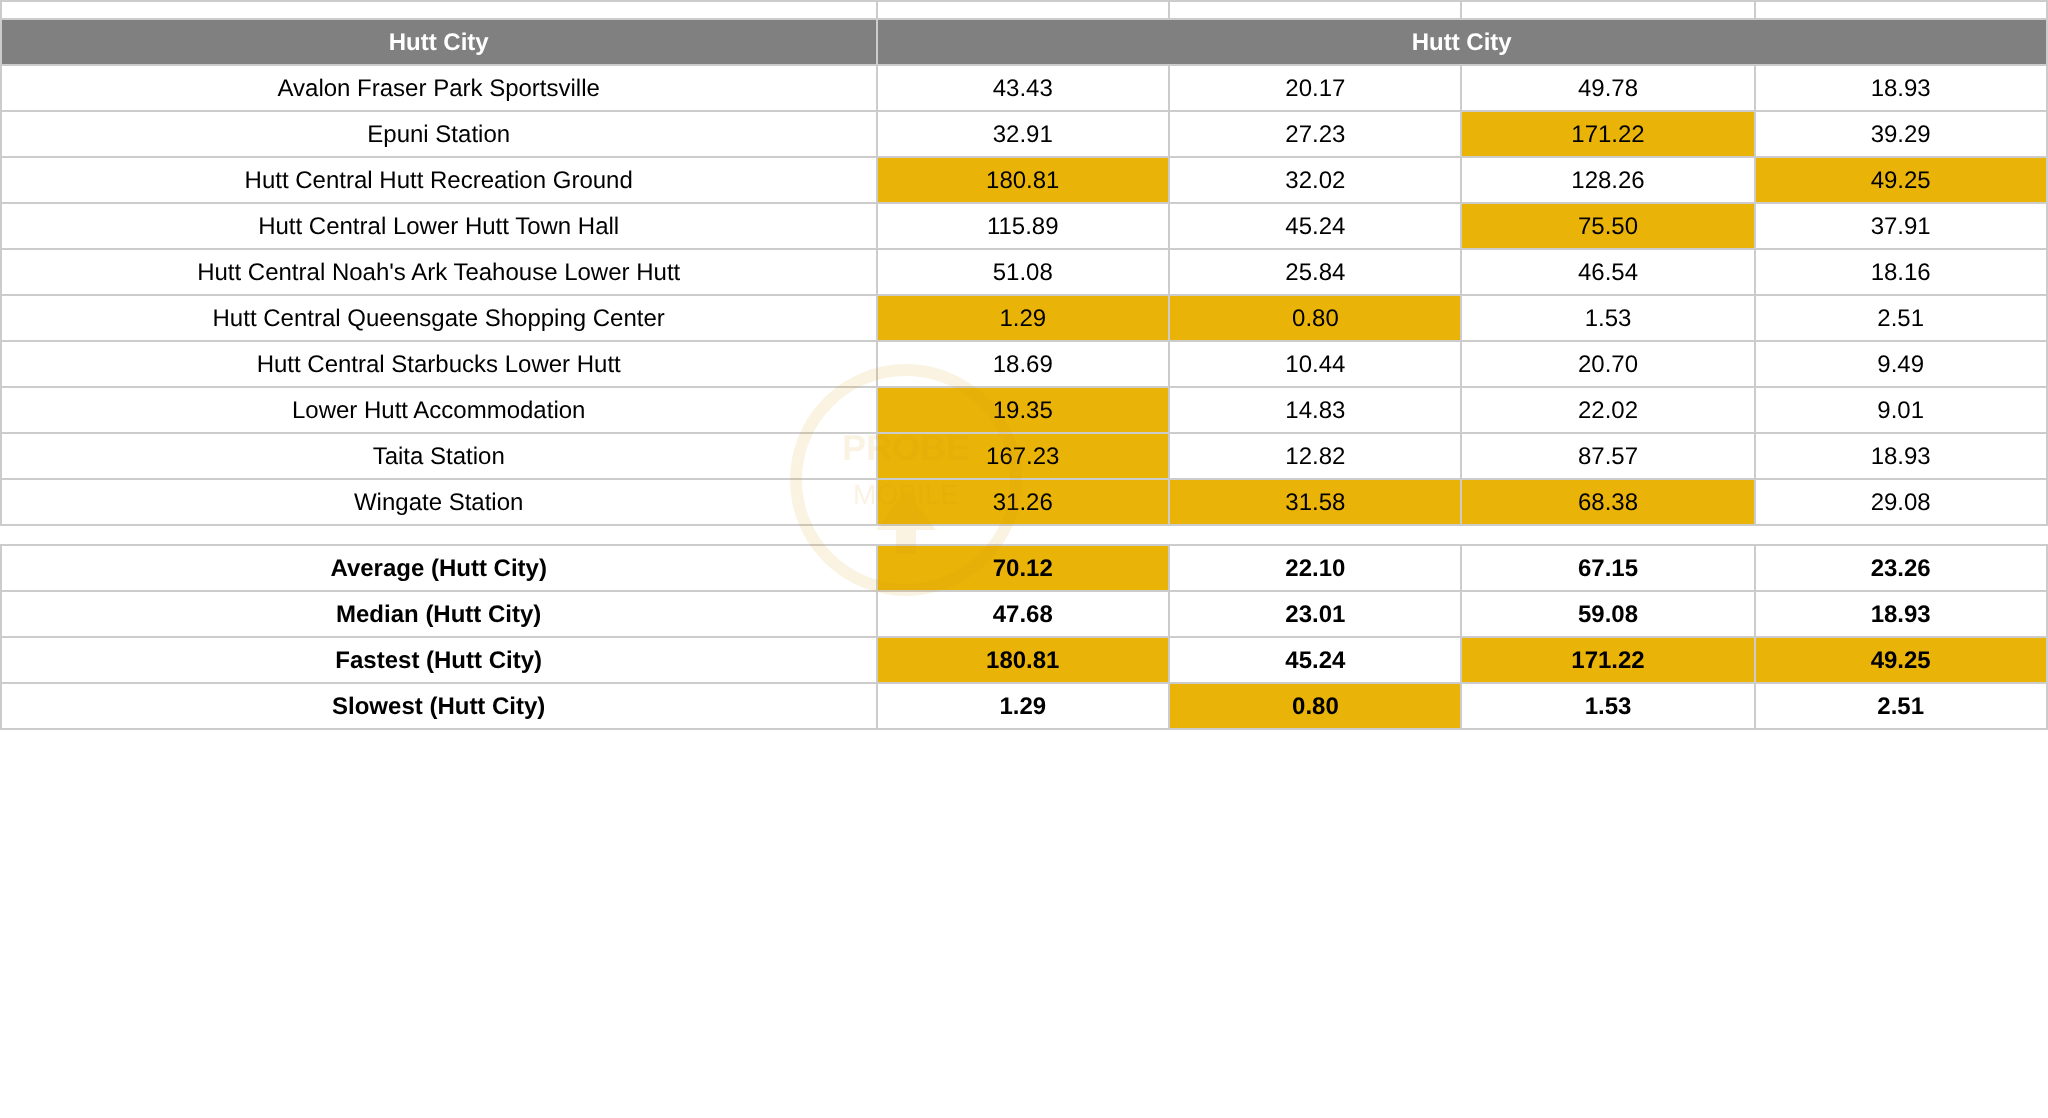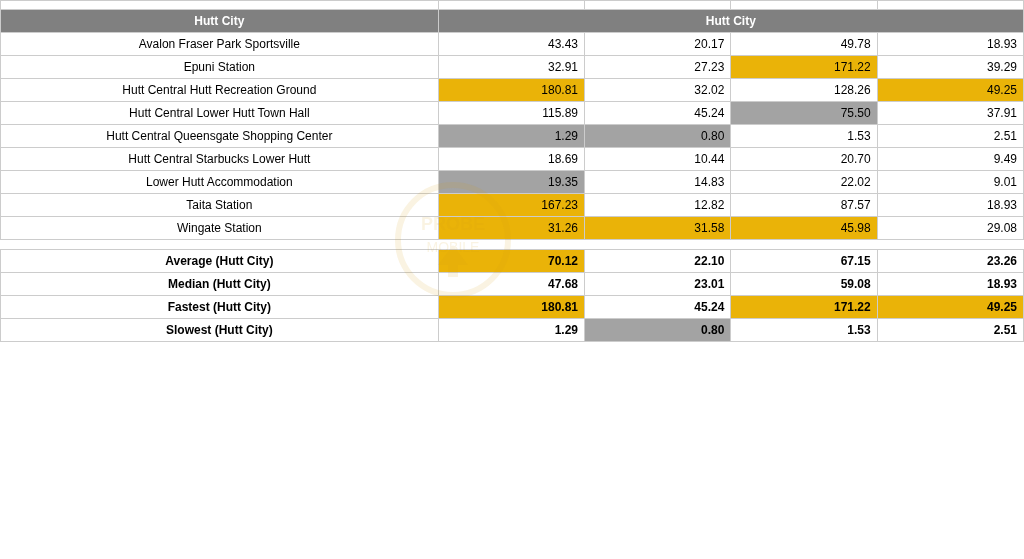--- a/index.html
+++ b/index.html
@@ -6,35 +6,35 @@
     body { font-family: Arial, sans-serif; font-size: 12px; background: #fff; }
     .table-container { width: 1024px; overflow: hidden; }
     table { width: 100%; border-collapse: collapse; }
     th, td { border: 1px solid #ccc; padding: 4px 6px; }
     th { font-weight: bold; vertical-align: bottom; background: #fff; }
     th.col-location { width: 440px; text-align: left; }
     th.col-spark-dl, th.col-spark-ul, th.col-skinny-dl, th.col-skinny-ul {
       width: 147px; text-align: center;
     }
     td.col-location { text-align: center; }
-    td.col-num { text-align: right; }
+    td.col-num { text-align: center; }
 
     .group-header td {
       background: #808080;
       color: #fff;
       text-align: center;
       font-weight: bold;
       margin-left: 32px;
     }
     .group-header td.col-location {
       background: #808080;
     }
 
     .bg-green { background-color: #eab308; }
-    .bg-red { background-color: #a3a3a3; }
+    .bg-red { background-color: #eab308; }
 
     tr.summary-row td { font-weight: bold; }
 
     .spacer-row td { border-left: none; border-right: none; background: #fff; height: 10px; }
     .watermark-logo {
       position: fixed;
       top: 180px;
       left: 393px;
       opacity: 0.35;
       pointer-events: none;
@@ -83,20 +83,27 @@
       <td class="col-num bg-green">49.25</td>
     </tr>
         <tr>
       <td class="col-location">Hutt Central Lower Hutt Town Hall</td>
       <td class="col-num ">115.89</td>
       <td class="col-num ">45.24</td>
       <td class="col-num bg-red">75.50</td>
       <td class="col-num ">37.91</td>
     </tr>
         <tr>
+      <td class="col-location">Hutt Central Noah's Ark Teahouse Lower Hutt</td>
+      <td class="col-num ">51.08</td>
+      <td class="col-num ">25.84</td>
+      <td class="col-num ">46.54</td>
+      <td class="col-num ">18.16</td>
+    </tr>
+        <tr>
       <td class="col-location">Hutt Central Queensgate Shopping Center</td>
       <td class="col-num bg-red">1.29</td>
       <td class="col-num bg-red">0.80</td>
       <td class="col-num ">1.53</td>
       <td class="col-num ">2.51</td>
     </tr>
         <tr>
       <td class="col-location">Hutt Central Starbucks Lower Hutt</td>
       <td class="col-num ">18.69</td>
       <td class="col-num ">10.44</td>
@@ -114,21 +121,21 @@
       <td class="col-location">Taita Station</td>
       <td class="col-num bg-green">167.23</td>
       <td class="col-num ">12.82</td>
       <td class="col-num ">87.57</td>
       <td class="col-num ">18.93</td>
     </tr>
         <tr>
       <td class="col-location">Wingate Station</td>
       <td class="col-num bg-green">31.26</td>
       <td class="col-num bg-green">31.58</td>
-      <td class="col-num bg-green">45.98</td>
+      <td class="col-num bg-green">68.38</td>
       <td class="col-num ">29.08</td>
     </tr>
         <tr class="spacer-row">
           <td colspan="5"></td>
         </tr>
         <tr class="summary-row">
       <td class="col-location">Average (Hutt City)</td>
       <td class="col-num bg-green">70.12</td>
       <td class="col-num ">22.10</td>
       <td class="col-num ">67.15</td>

